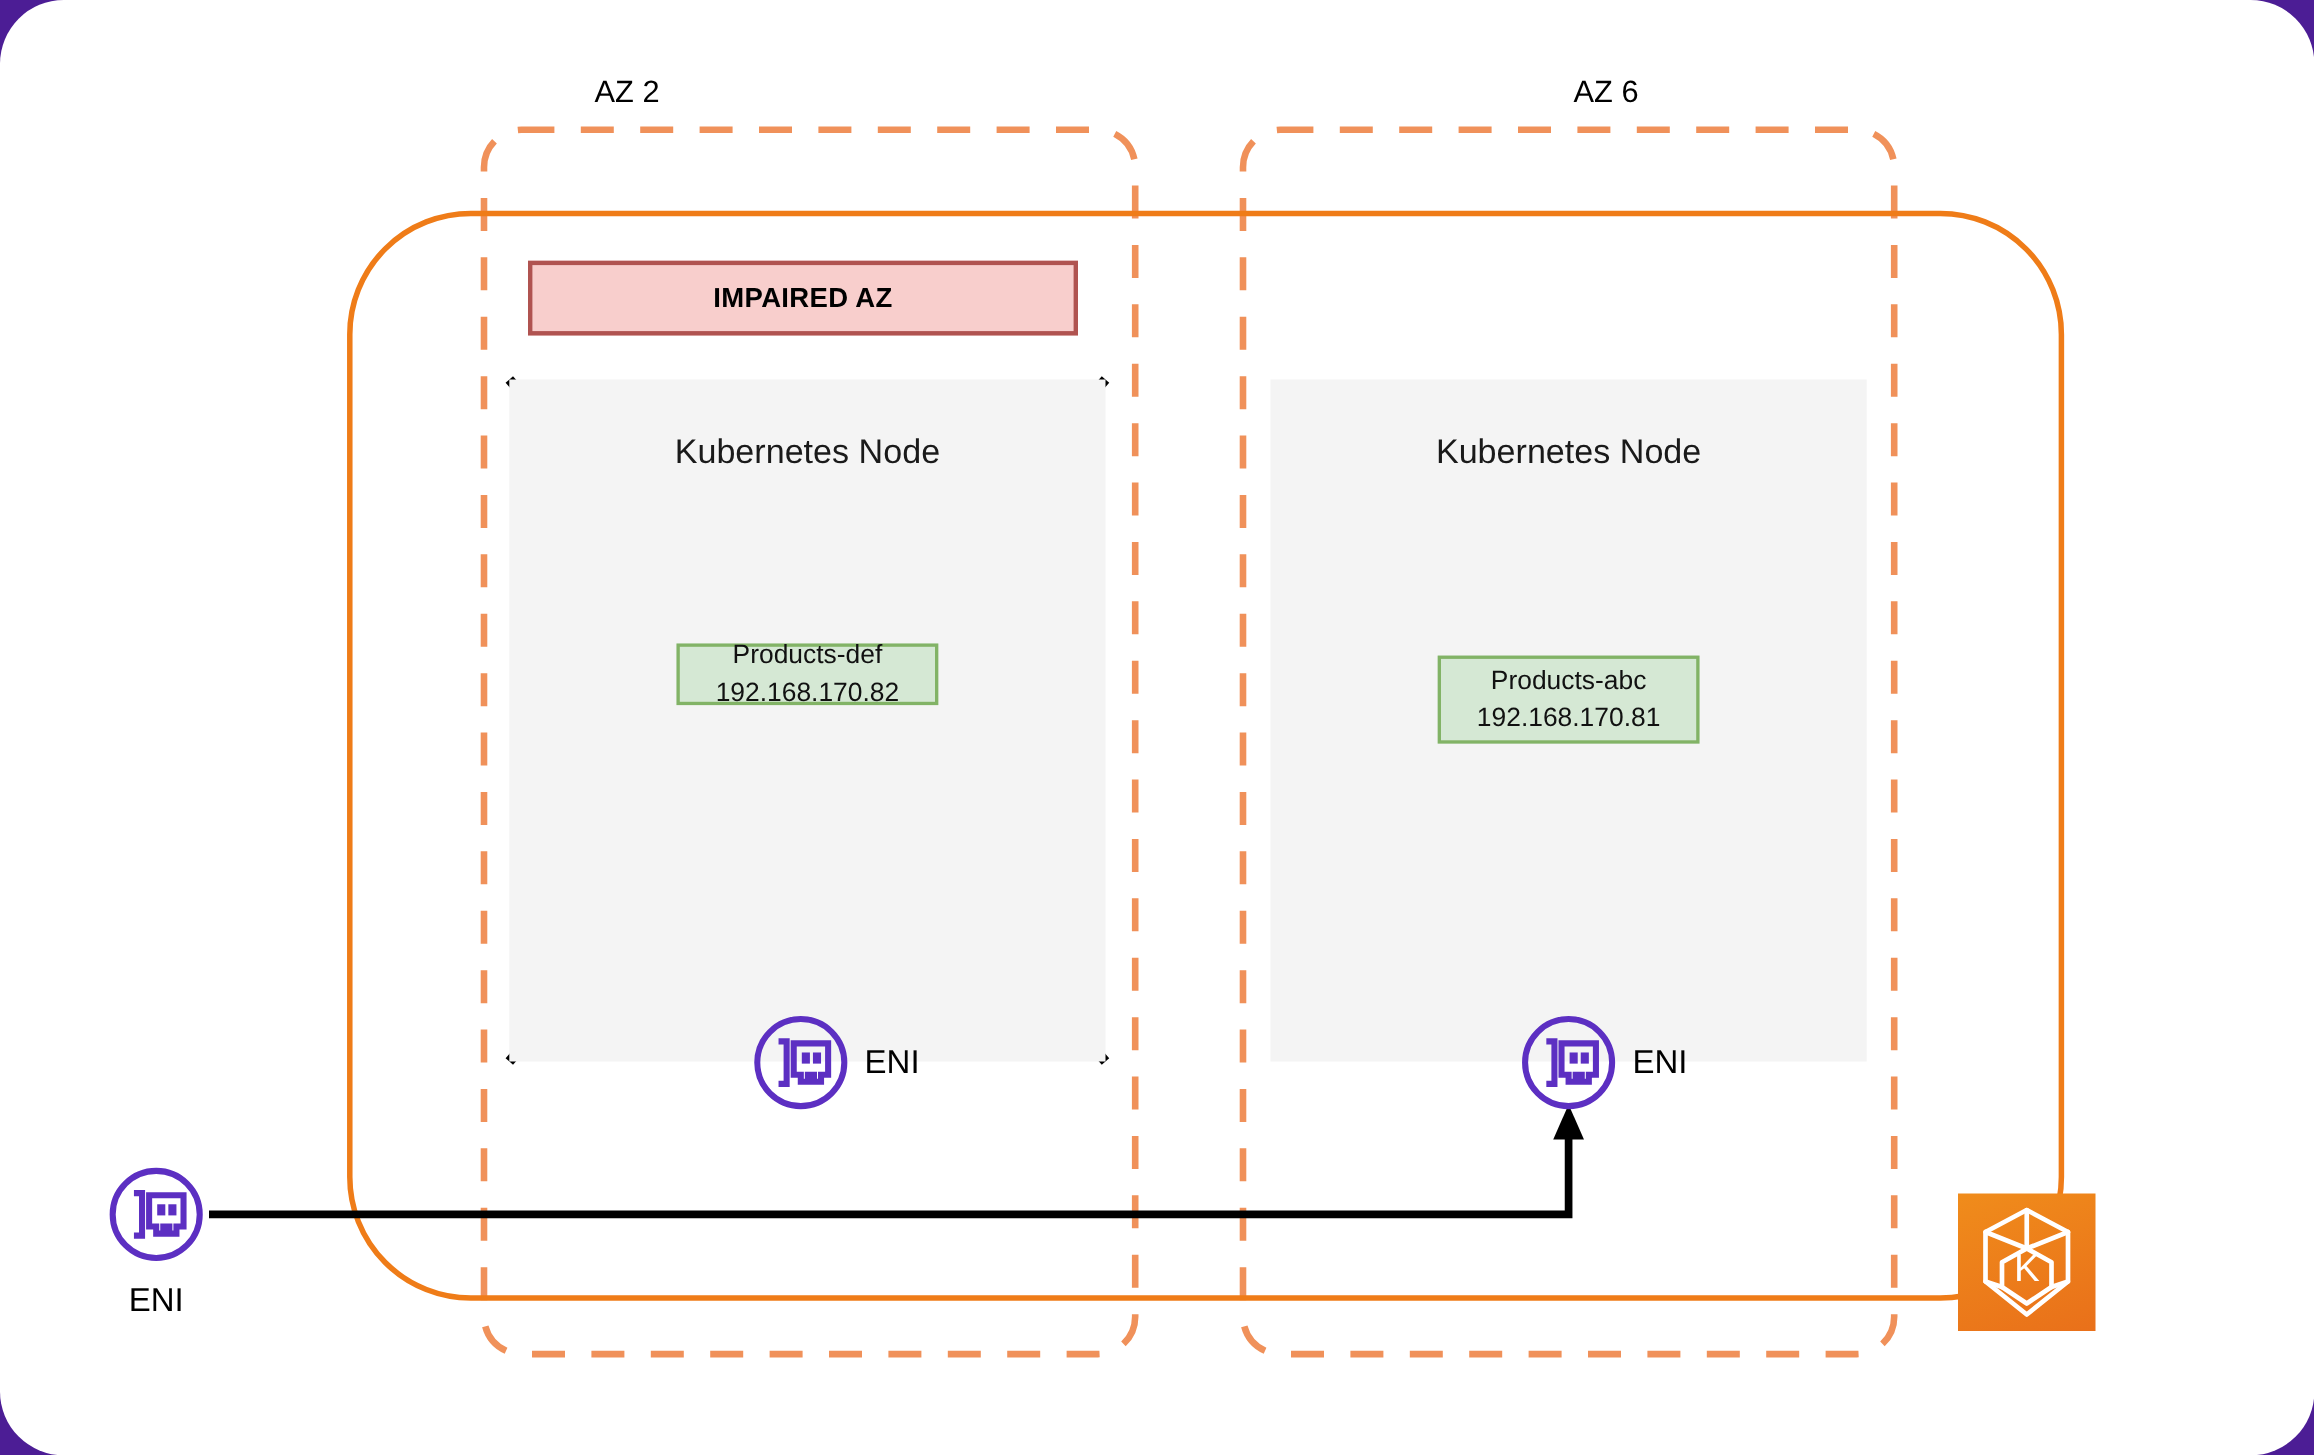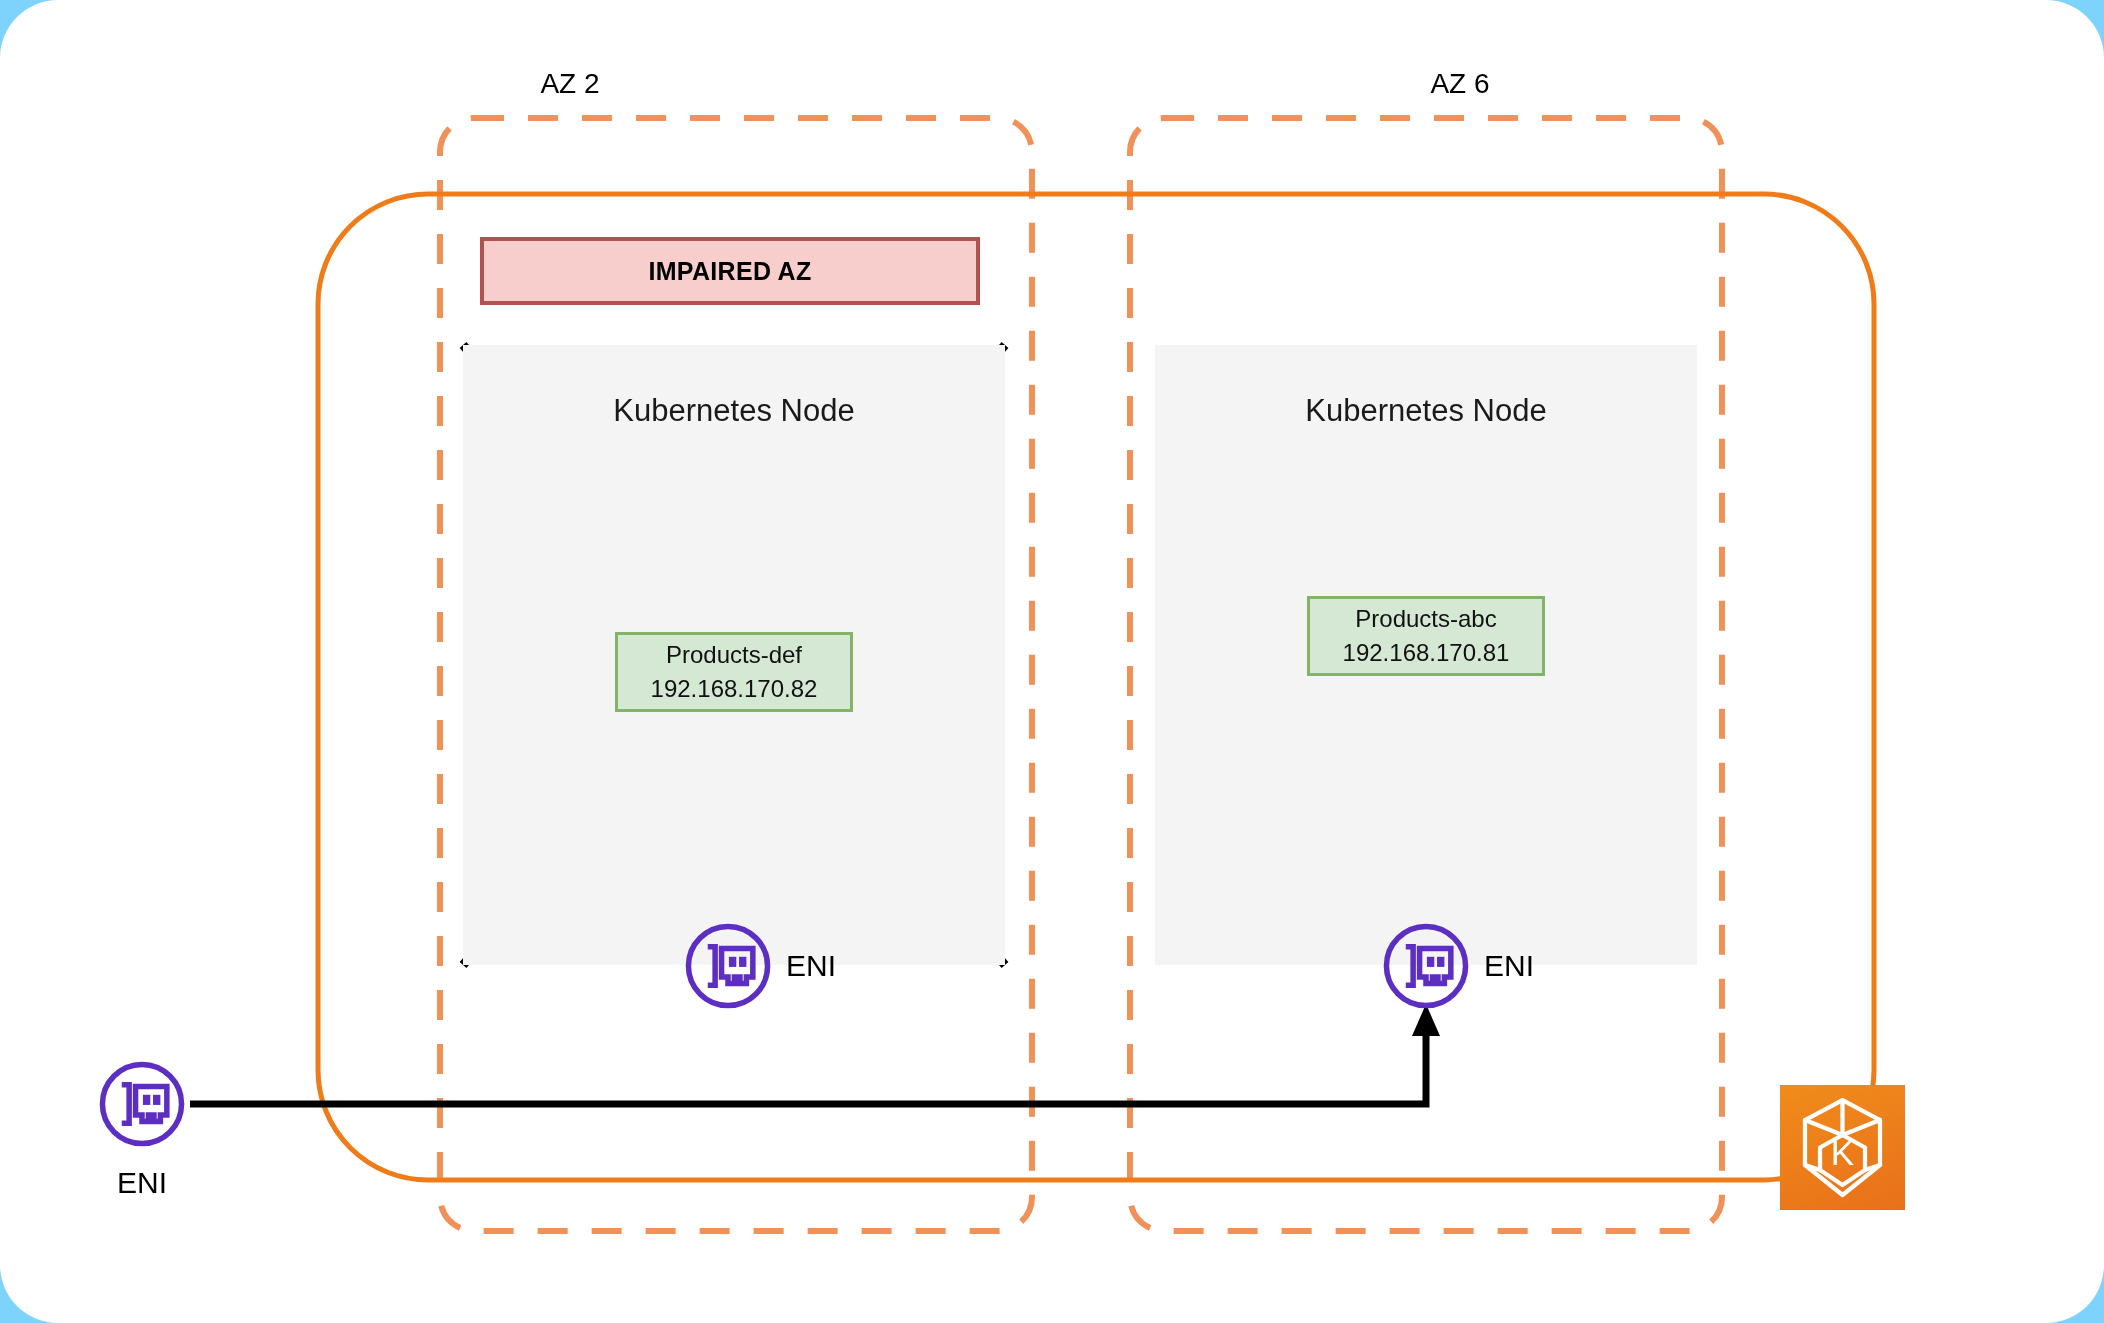--- a/index.html
+++ b/index.html
@@ -4,21 +4,21 @@
 <style>
   html, body {
     margin: 0;
     padding: 0;
     background: #000000;
   }
   #canvas {
     position: relative;
     width: 2104px;
     height: 1323px;
-    background: #7dd3fc;
+    background: #4c1d95;
     overflow: hidden;
     font-family: "Liberation Sans", sans-serif;
   }
   #card {
     position: absolute;
     left: 0; top: 0;
     width: 2104px;
     height: 1323px;
     background: #ffffff;
     border-radius: 58px;
@@ -127,21 +127,21 @@
     </svg>
 
     <div class="impaired-box" style="left:480px; top:237px; width:500px; height:68px;">
       <span class="impaired-text">IMPAIRED AZ</span>
     </div>
 
     <div class="node-box" style="left:463px; top:345px; width:542px; height:620px;">
       <div class="node-title">Kubernetes Node</div>
     </div>
 
-    <div class="pod-box" style="left:615px; top:632px; width:238px; height:80px;">
+    <div class="pod-box" style="left:615px; top:585px; width:238px; height:56px;">
       <span class="pod-line">Products-def</span>
       <span class="pod-line">192.168.170.82</span>
     </div>
 
     <div class="node-box" style="left:1155px; top:345px; width:542px; height:620px;">
       <div class="node-title">Kubernetes Node</div>
     </div>
 
     <div class="pod-box" style="left:1307px; top:596px; width:238px; height:80px;">
       <span class="pod-line">Products-abc</span>

